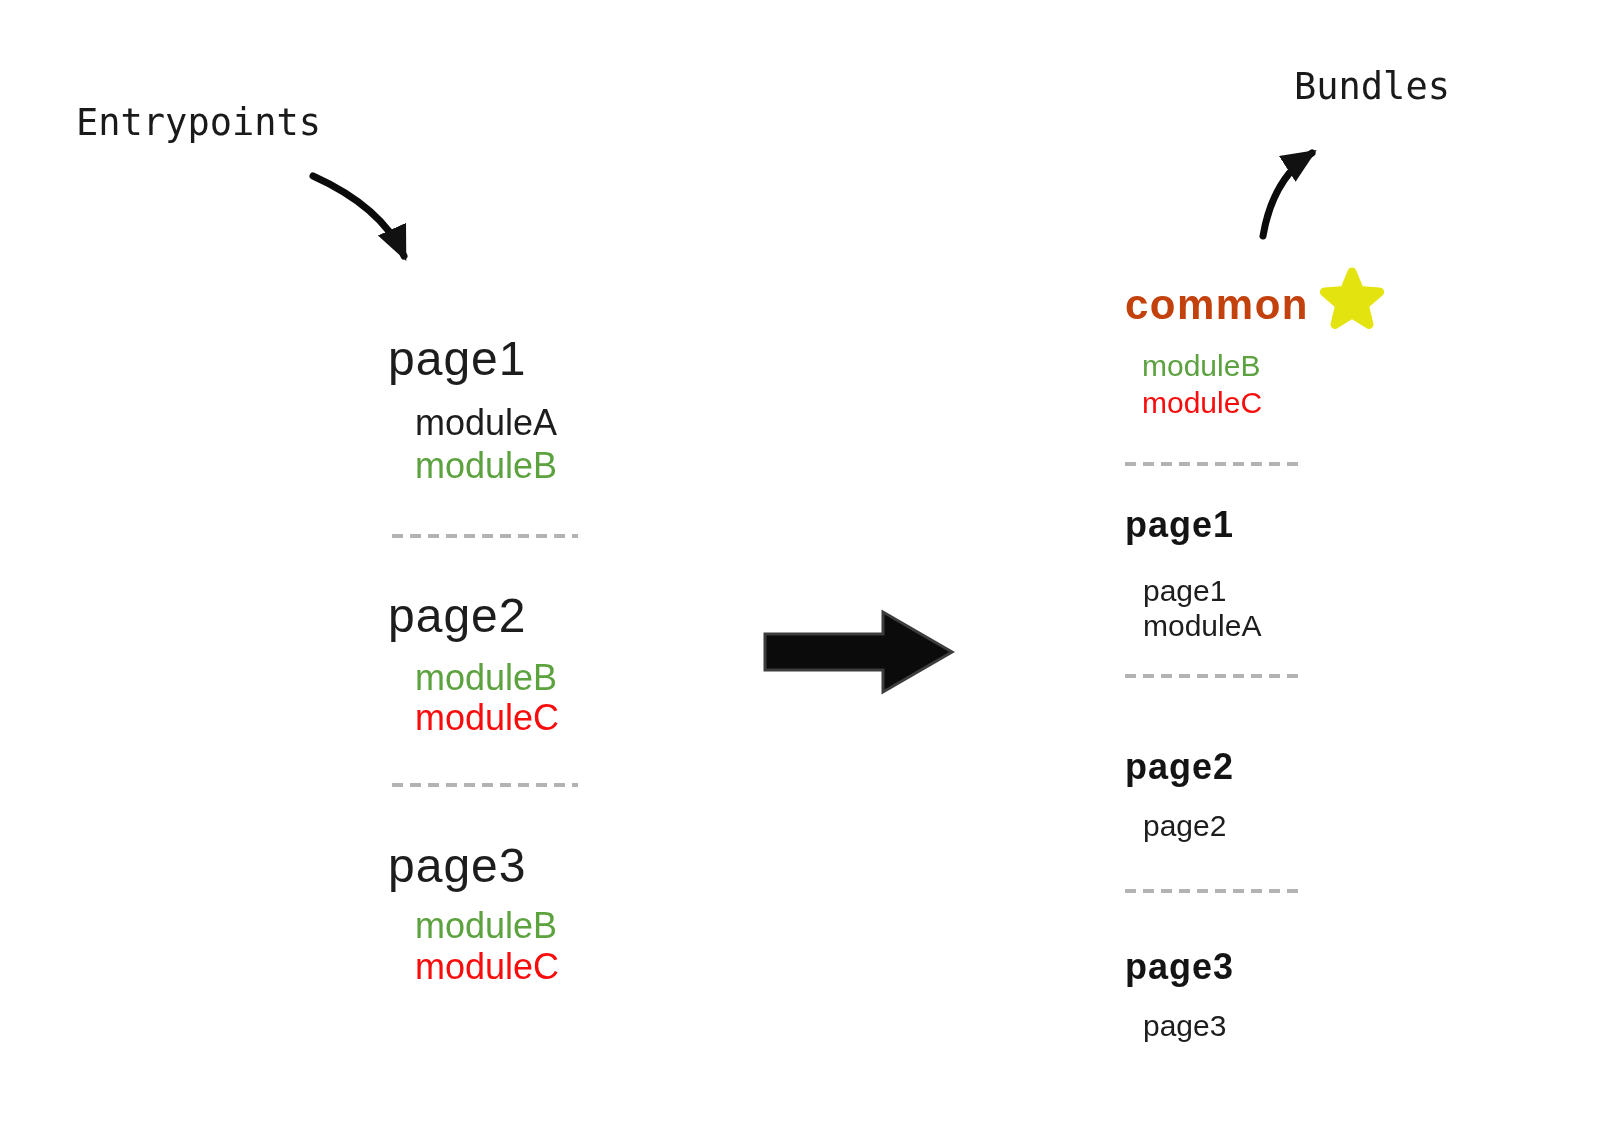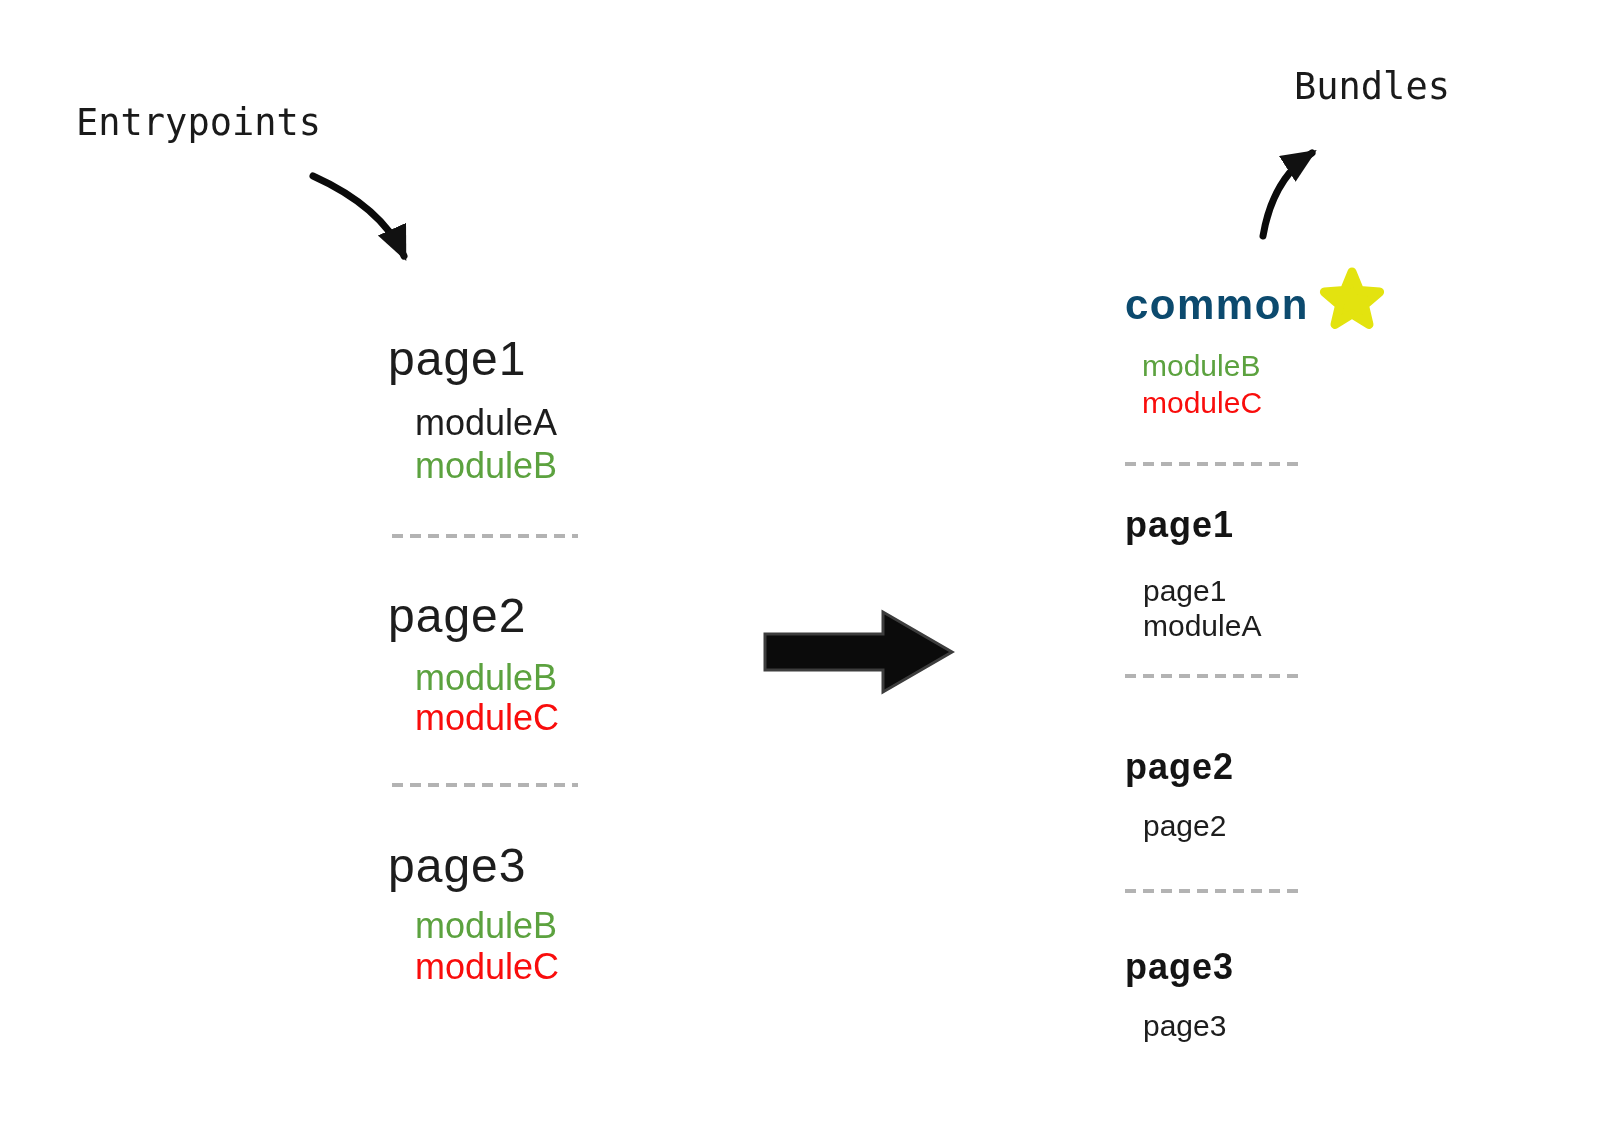--- a/index.html
+++ b/index.html
@@ -20,21 +20,21 @@
   .mono-label {
     position: absolute;
     line-height: 1;
     white-space: nowrap;
     font-family: "DejaVu Sans Mono", monospace;
     font-size: 37px;
     color: #1a1a1a;
   }
   .h-left  { font-size: 48px; letter-spacing: 1px; font-weight: 400; color: #1d1d1d; }
   .m-left  { font-size: 36px; font-weight: 400; }
-  .h-common{ font-size: 42px; font-weight: 700; letter-spacing: 1.5px; color: #0c4a6e; }
+  .h-common{ font-size: 42px; font-weight: 700; letter-spacing: 1.5px; color: #c2410c; }
   .h-right { font-size: 36px; font-weight: 700; letter-spacing: 1px; color: #141414; }
   .m-right { font-size: 30px; font-weight: 400; }
   .bold    { font-weight: 400; }
   .dash {
     position: absolute;
     height: 4px;
     background: repeating-linear-gradient(90deg, #b3b3b3 0 11px, transparent 11px 18px);
   }
   .overlay {
     position: absolute;

